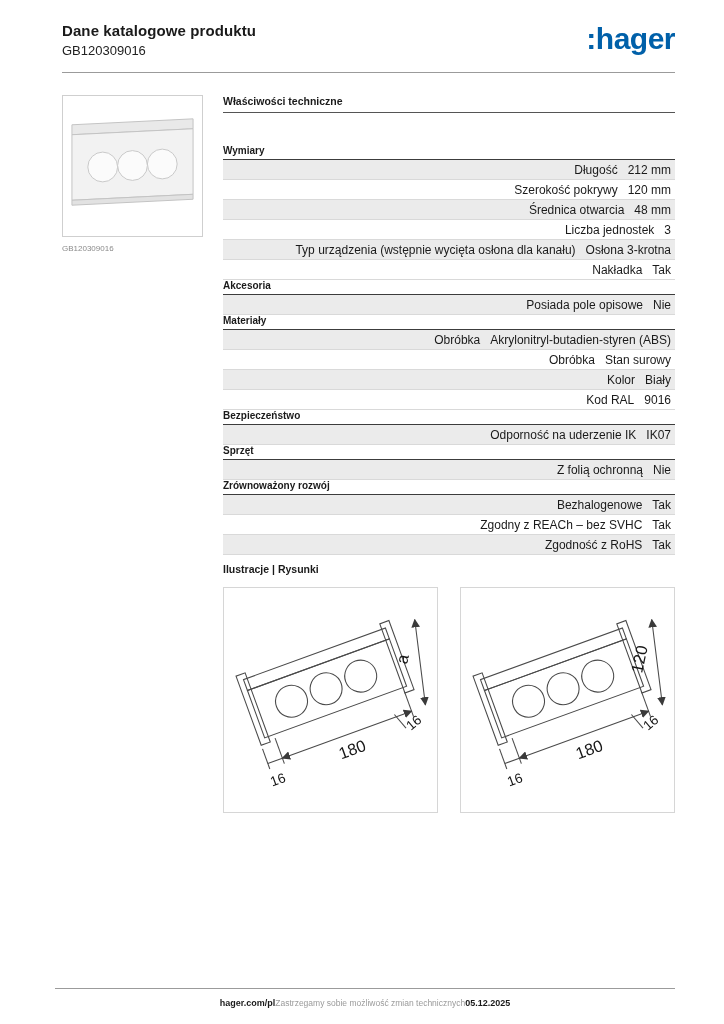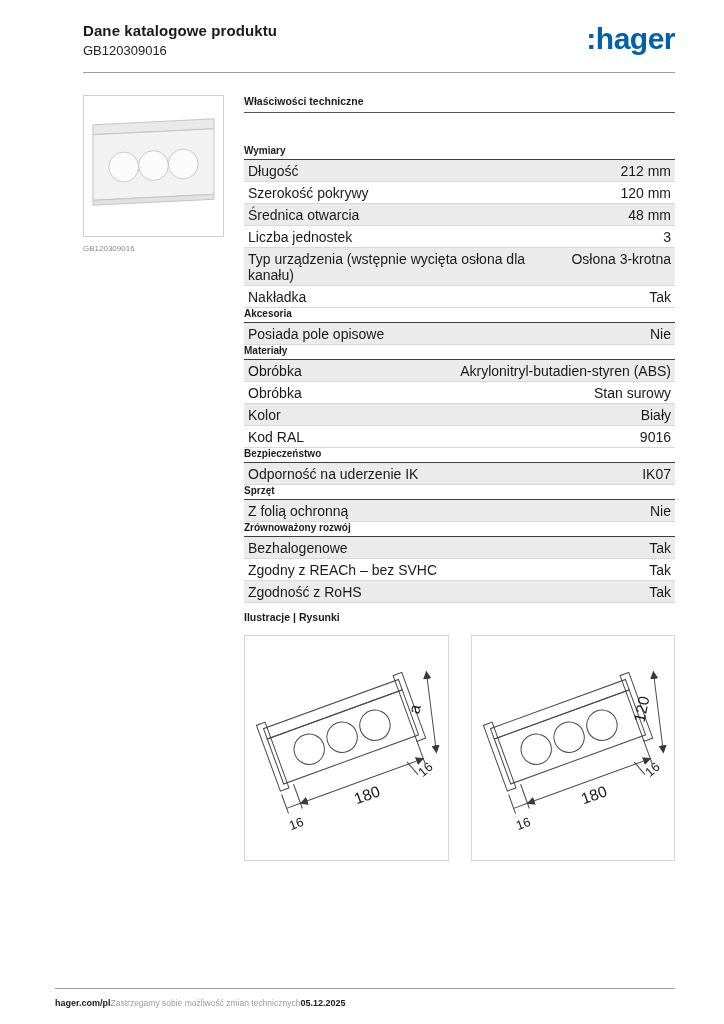--- a/index.html
+++ b/index.html
@@ -1,21 +1,21 @@
 <!DOCTYPE html>
 <html style="--alt: #ebebeb;"><head>
 <meta charset="utf-8">
 <style>
   * { margin:0; padding:0; box-sizing:border-box; }
   html,body { background:#ffffff; }
   body {
     width:724px; height:1024px; position:relative; overflow:hidden;
     font-family:"Liberation Sans", sans-serif; color:#1a1a1a;
   }
-  .page { padding:22px 49px 0 83px; height:100%; position:relative; }
+  .page { padding:22px 49px 0 62px; height:100%; position:relative; }
 
   
   .header { display:flex; justify-content:space-between; align-items:flex-start;
             padding-bottom:14px; border-bottom:1px solid #9b9b9b; }
   .doc-title { font-size:15px; font-weight:bold; letter-spacing:.1px; }
   .doc-subtitle { font-size:13px; margin-top:4px; color:#222; }
   .logo { font-size:30px; font-weight:bold; letter-spacing:-0.5px; line-height:1; margin-top:2px; }
 
   
   .content { display:flex; gap:20px; margin-top:22px; }
@@ -24,37 +24,37 @@
   .image-caption { font-size:8px; color:#8a8a8a; margin-top:7px; }
   .main-col { flex:1; min-width:0; }
 
   .product-title { font-size:11px; font-weight:bold; line-height:1.35; margin-bottom:20px; }
   .props-title { font-size:10.5px; font-weight:bold; padding-bottom:5px;
                  border-bottom:1px solid #555; margin-bottom:32px; }
 
   
   .section { margin-bottom:0; }
   .sec-title { font-size:10px; font-weight:bold; padding-bottom:3px; border-bottom:1px solid #3c3c3c; }
-  .row { display:flex; justify-content:space-between; align-items:baseline;
-         font-size:14px; padding:2.5px 4px; border-bottom:1px solid #d9d9d9; }
+  .row { display:flex; justify-content:flex-end; align-items:baseline;
+         font-size:12px; padding:2.5px 4px; border-bottom:1px solid #d9d9d9; }
   .row.alt { background:var(--alt, #ebebeb); }
   .row-label { padding-right:10px; }
   .row-value { white-space:nowrap; text-align:right; }
 
   
   .ill-title { font-size:10.5px; font-weight:bold; margin:8px 0 12px; }
   .drawings { display:flex; gap:22px; }
   .drawing-box { width:220px; height:226px; border:1px solid #d6d6d6; background:#fff; }
   .drawing-box svg { width:100%; height:100%; display:block; }
   .dim-text { font-family:"Liberation Sans", sans-serif; }
 
   
   .footer { position:absolute; left:55px; right:49px; bottom:16px;
             border-top:1px solid #9b9b9b; padding-top:9px;
-            display:flex; justify-content:flex-start; align-items:baseline; }
+            display:flex; justify-content:center; align-items:baseline; }
   .footer-left { font-size:9px; font-weight:bold; color:#1a1a1a; text-decoration:none; }
   .footer-center { font-size:8.5px; color:#9a9a9a; }
   .footer-right { font-size:9px; font-weight:bold; }
 </style>
 </head>
 <body>
 
 <div class="page">
 
   <div class="header">

